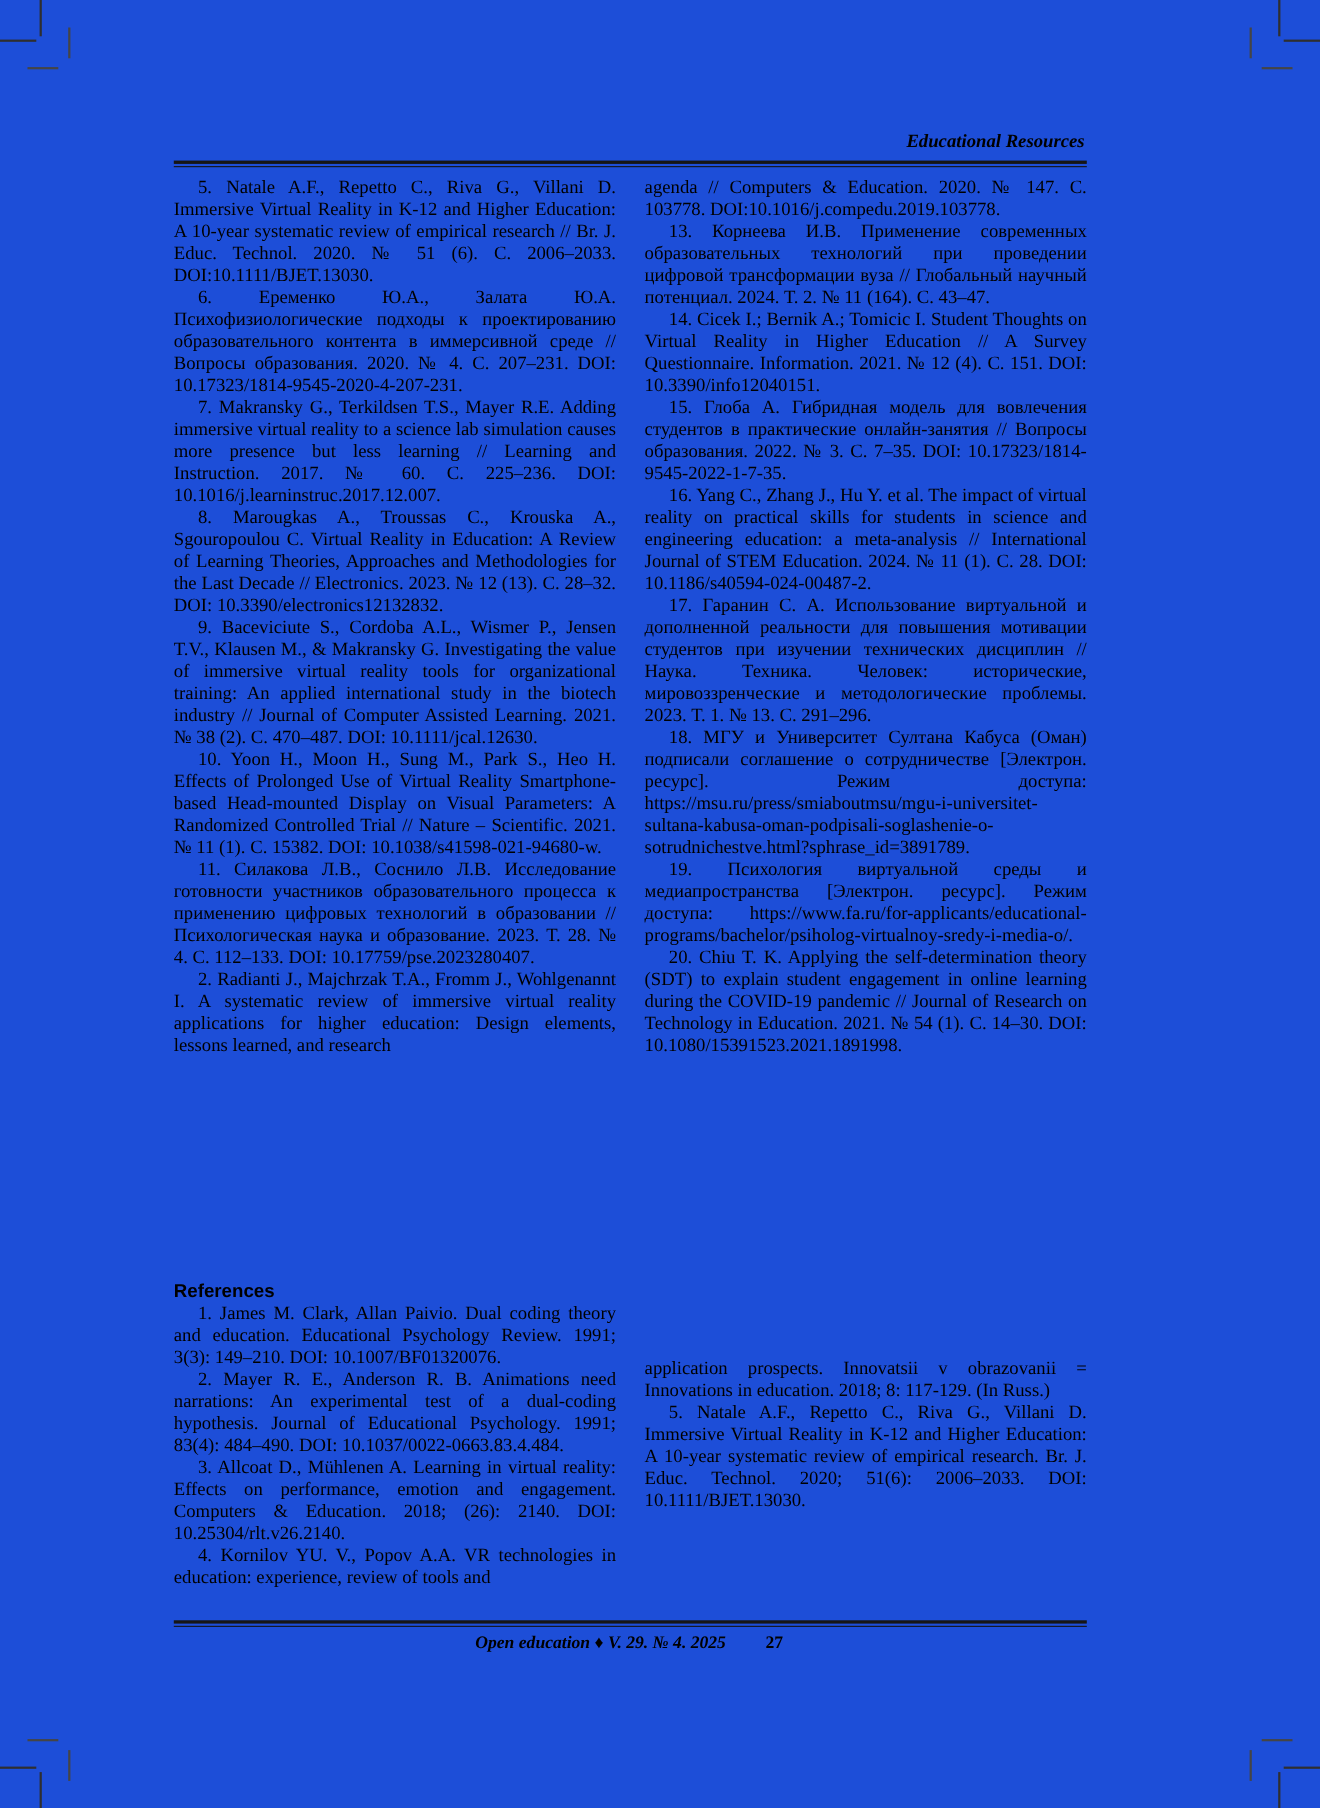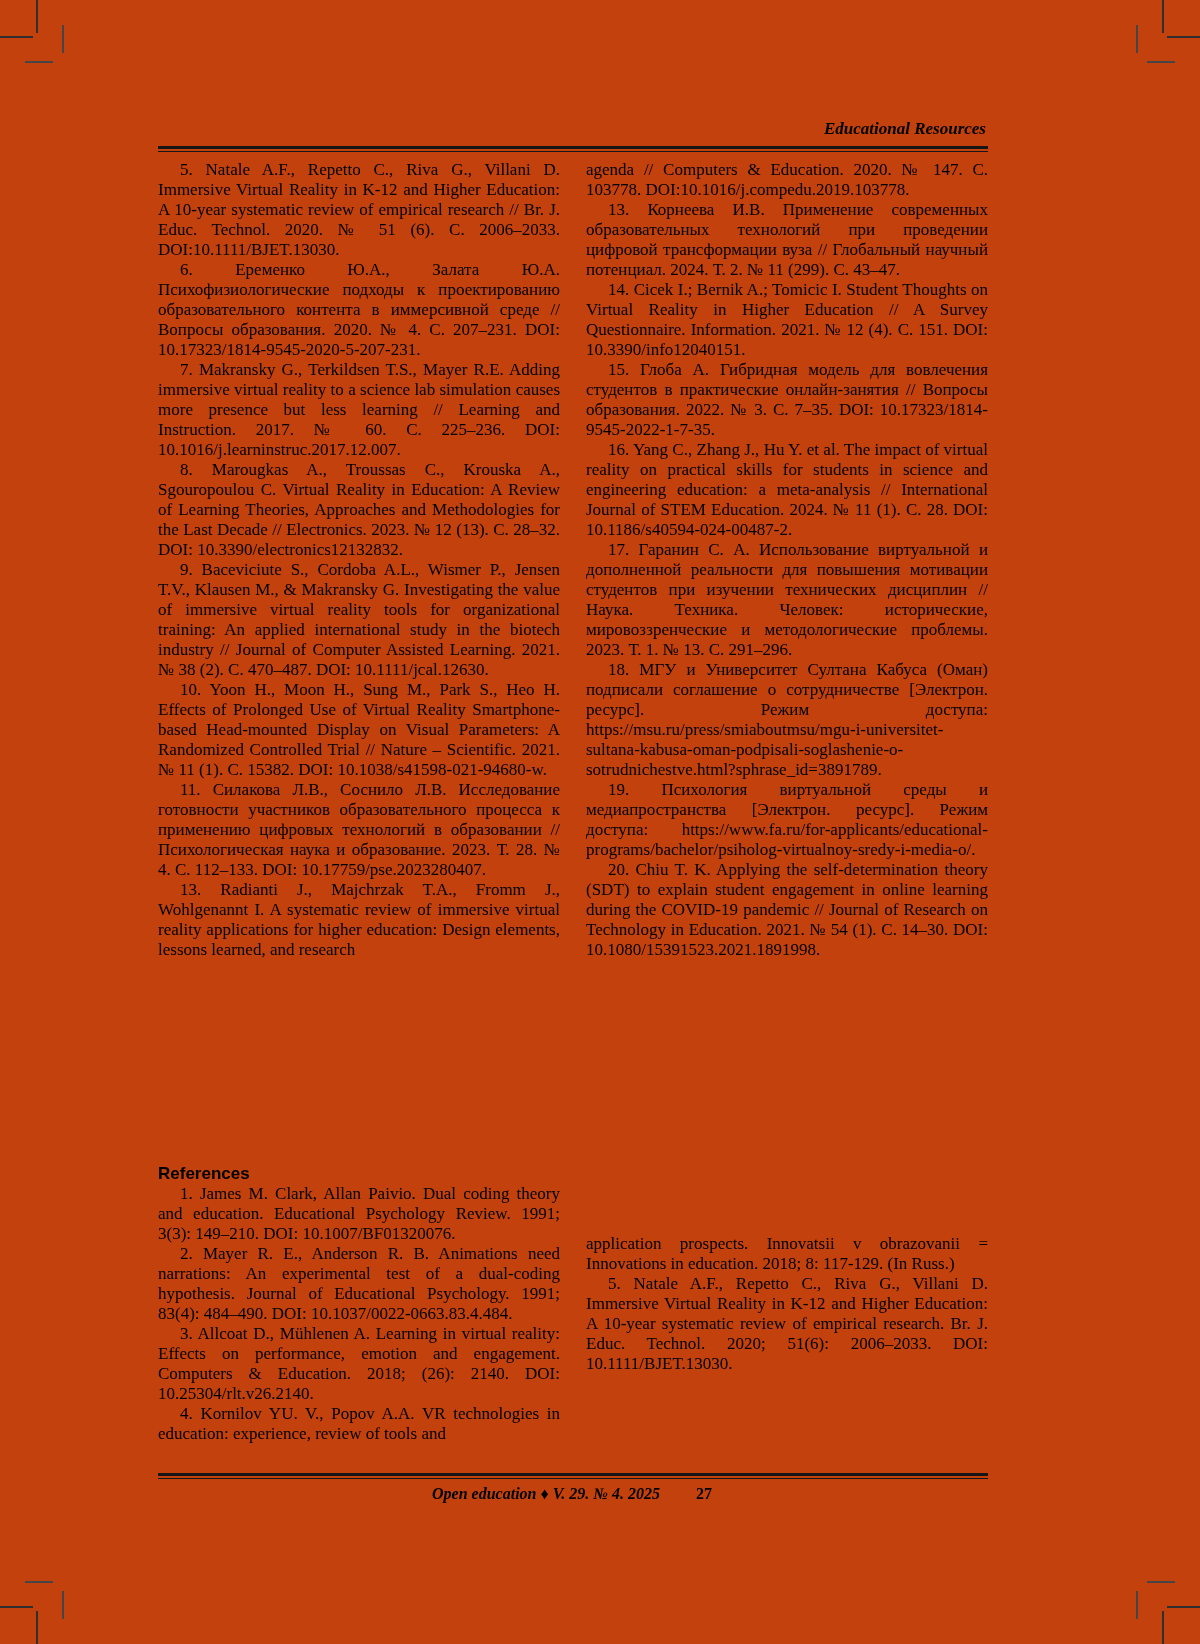--- a/index.html
+++ b/index.html
@@ -1,20 +1,20 @@
 <!DOCTYPE html>
 <html lang="ru"><head>
 <meta charset="utf-8">
 <style>
   html, body { margin: 0; padding: 0; background: #e8e8e8; }
   .page {
     position: relative;
     width: 1200px;
     height: 1644px;
-    background: #c2410c;
+    background: #1d4ed8;
     font-family: "Liberation Serif", serif;
     color: #000000;
     overflow: hidden;
     margin: 0 auto;
   }
   
   .cm { position: absolute; background: #2f2f2f; }
   .cm-tl-v  { left: 36px;  top: 0;      width: 2px;  height: 33px; }
   .cm-tl-h  { left: 0;     top: 36px;   width: 33px; height: 2px;  }
   .cm-tl-v2 { left: 62px;  top: 25px;   width: 2px;  height: 28px; background:#454545; }
@@ -111,32 +111,32 @@
   <div class="cm cm-br-h2"></div>
 
   <div class="content">
 
     <div class="running-head">Educational Resources</div>
     <div class="rule rule-top"></div>
 
     <section class="twocol bib-section">
       <div class="col">
         <p class="ref">5. Natale A.F., Repetto C., Riva G., Villani D. Immersive Virtual Reality in K-12 and Higher Education: A 10-year systematic review of empirical research // Br. J. Educ. Technol. 2020. № 51 (6). С. 2006–2033. DOI:10.1111/BJET.13030.</p>
-        <p class="ref">6. Еременко Ю.А., Залата Ю.А. Психофизиологические подходы к проектированию образовательного контента в иммерсивной среде // Вопросы образования. 2020. № 4. С. 207–231. DOI: 10.17323/1814-9545-2020-5-207-231.</p>
+        <p class="ref">6. Еременко Ю.А., Залата Ю.А. Психофизиологические подходы к проектированию образовательного контента в иммерсивной среде // Вопросы образования. 2020. № 4. С. 207–231. DOI: 10.17323/1814-9545-2020-4-207-231.</p>
         <p class="ref">7. Makransky G., Terkildsen T.S., Mayer R.E. Adding immersive virtual reality to a science lab simulation causes more presence but less learning // Learning and Instruction. 2017. № 60. С. 225–236. DOI: 10.1016/j.learninstruc.2017.12.007.</p>
         <p class="ref">8. Marougkas A., Troussas C., Krouska A., Sgouropoulou C. Virtual Reality in Education: A Review of Learning Theories, Approaches and Methodologies for the Last Decade // Electronics. 2023. № 12 (13). С. 28–32. DOI: 10.3390/electronics12132832.</p>
         <p class="ref">9. Baceviciute S., Cordoba A.L., Wismer P., Jensen T.V., Klausen M., &amp; Makransky G. Investigating the value of immersive virtual reality tools for organizational training: An applied international study in the biotech industry // Journal of Computer Assisted Learning. 2021. № 38 (2). С. 470–487. DOI: 10.1111/jcal.12630.</p>
         <p class="ref">10. Yoon H., Moon H., Sung M., Park S., Heo H. Effects of Prolonged Use of Virtual Reality Smartphone-based Head-mounted Display on Visual Parameters: A Randomized Controlled Trial // Nature – Scientific. 2021. № 11 (1). С. 15382. DOI: 10.1038/s41598-021-94680-w.</p>
         <p class="ref">11. Силакова Л.В., Соснило Л.В. Исследование готовности участников образовательного процесса к применению цифровых технологий в образовании // Психологическая наука и образование. 2023. Т. 28. № 4. С. 112–133. DOI: 10.17759/pse.2023280407.</p>
-        <p class="ref">13. Radianti J., Majchrzak T.A., Fromm J., Wohlgenannt I. A systematic review of immersive virtual reality applications for higher education: Design elements, lessons learned, and research</p>
+        <p class="ref">2. Radianti J., Majchrzak T.A., Fromm J., Wohlgenannt I. A systematic review of immersive virtual reality applications for higher education: Design elements, lessons learned, and research</p>
       </div>
       <div class="col-divider"></div>
       <div class="col">
         <p class="ref cont">agenda // Computers &amp; Education. 2020. № 147. С. 103778. DOI:10.1016/j.compedu.2019.103778.</p>
-        <p class="ref">13. Корнеева И.В. Применение современных образовательных технологий при проведении цифровой трансформации вуза // Глобальный научный потенциал. 2024. Т. 2. № 11 (299). С. 43–47.</p>
+        <p class="ref">13. Корнеева И.В. Применение современных образовательных технологий при проведении цифровой трансформации вуза // Глобальный научный потенциал. 2024. Т. 2. № 11 (164). С. 43–47.</p>
         <p class="ref">14. Cicek I.; Bernik A.; Tomicic I. Student Thoughts on Virtual Reality in Higher Education // A Survey Questionnaire. Information. 2021. № 12 (4). С. 151. DOI: 10.3390/info12040151.</p>
         <p class="ref">15. Глоба А. Гибридная модель для вовлечения студентов в практические онлайн-занятия // Вопросы образования. 2022. № 3. С. 7–35. DOI: 10.17323/1814-9545-2022-1-7-35.</p>
         <p class="ref">16. Yang C., Zhang J., Hu Y. et al. The impact of virtual reality on practical skills for students in science and engineering education: a meta-analysis // International Journal of STEM Education. 2024. № 11 (1). С. 28. DOI: 10.1186/s40594-024-00487-2.</p>
         <p class="ref">17. Гаранин С. А. Использование виртуальной и дополненной реальности для повышения мотивации студентов при изучении технических дисциплин // Наука. Техника. Человек: исторические, мировоззренческие и методологические проблемы. 2023. Т. 1. № 13. С. 291–296.</p>
         <p class="ref">18. МГУ и Университет Султана Кабуса (Оман) подписали соглашение о сотрудничестве [Электрон. ресурс]. Режим доступа: https://msu.ru/press/smiaboutmsu/mgu-i-universitet-sultana-kabusa-oman-podpisali-soglashenie-o-sotrudnichestve.html?sphrase_id=3891789.</p>
         <p class="ref">19. Психология виртуальной среды и медиапространства [Электрон. ресурс]. Режим доступа: https://www.fa.ru/for-applicants/educational-programs/bachelor/psiholog-virtualnoy-sredy-i-media-o/.</p>
         <p class="ref">20. Chiu T. K. Applying the self-determination theory (SDT) to explain student engagement in online learning during the COVID-19 pandemic // Journal of Research on Technology in Education. 2021. № 54 (1). С. 14–30. DOI: 10.1080/15391523.2021.1891998.</p>
       </div>
     </section>
 

